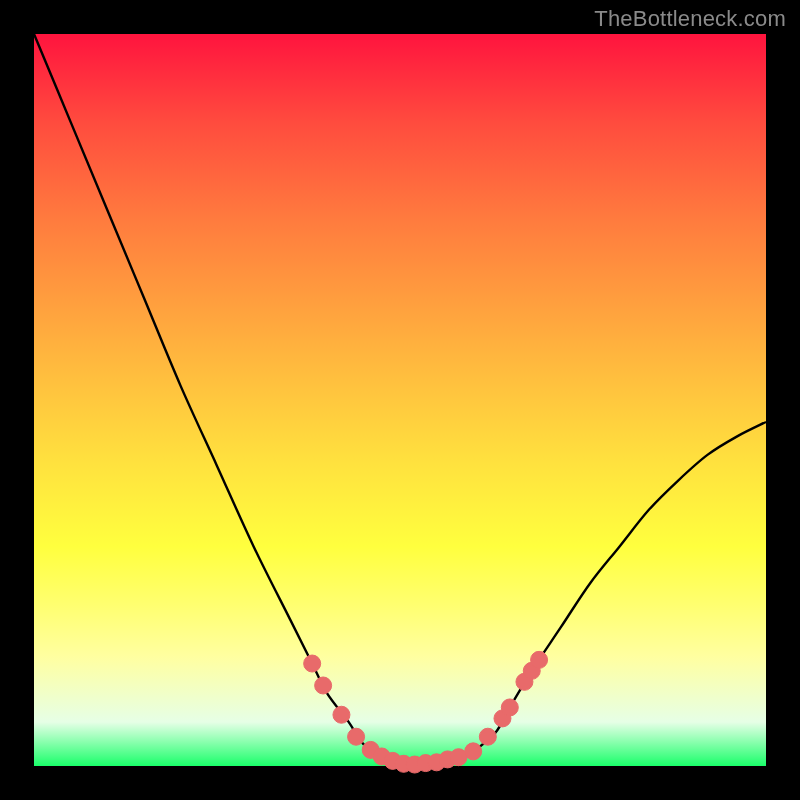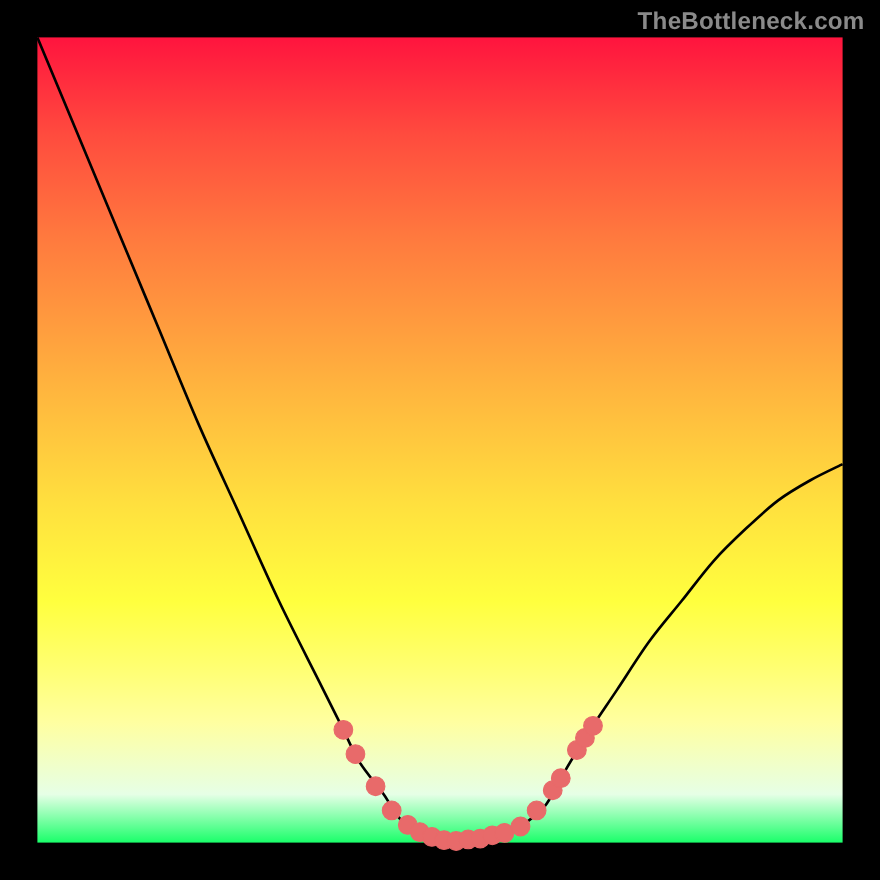--- a/index.html
+++ b/index.html
@@ -28,21 +28,21 @@
       #ffffa0 85%,
       #e6ffe6 94%,
       #1aff6a 100%);
   }
   .attribution {
     position: absolute;
     top: 6px;
     right: 14px;
     color: #8a8a8a;
     font-size: 22px;
-    font-weight: 700;
+    font-weight: 400;
     letter-spacing: 0.2px;
   }
   svg {
     position: absolute;
     left: 0;
     top: 0;
   }
 </style>
 </head>
 <body>

